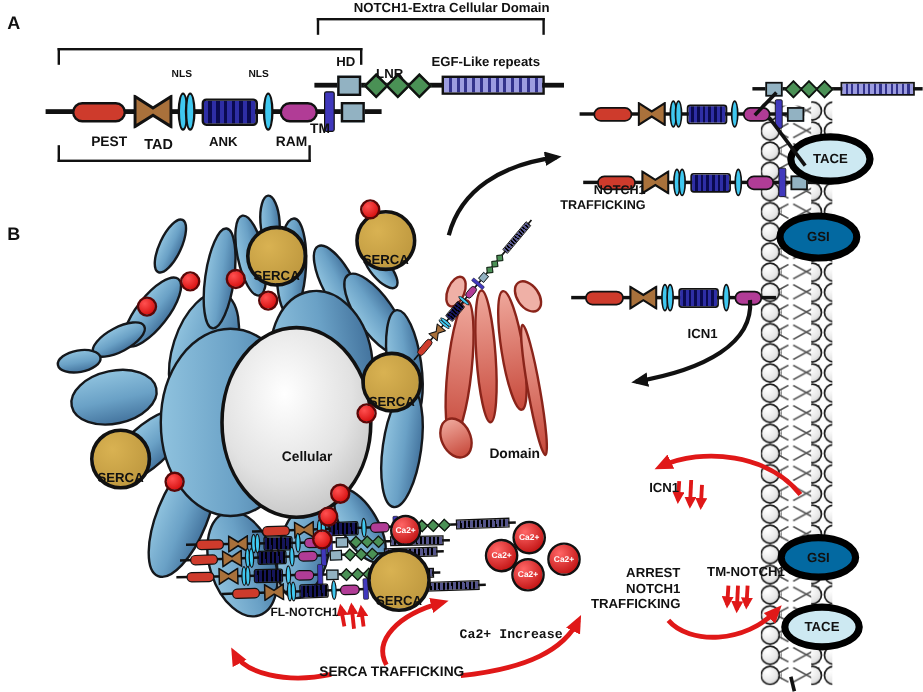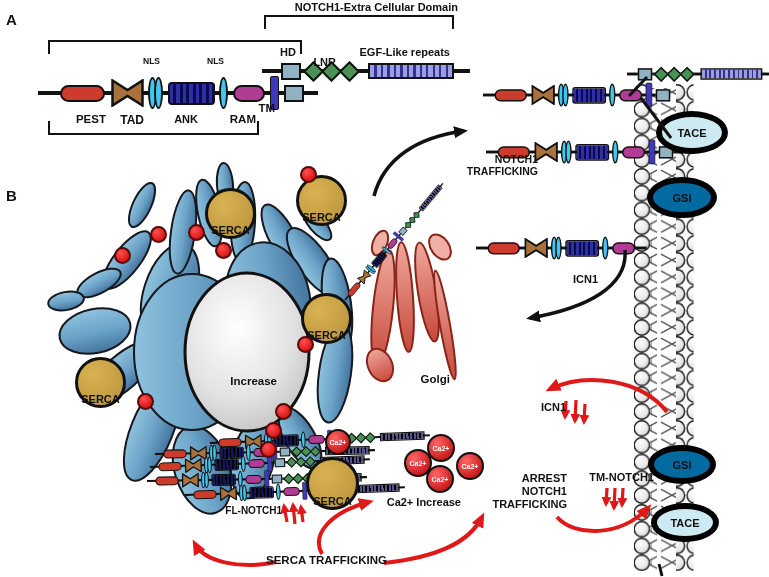--- a/index.html
+++ b/index.html
@@ -493,31 +493,31 @@
       <path d="M585,404 L584,422" marker-end="url(#ars)"></path>
     </g>
     <g stroke="#E01818" stroke-width="3.2" fill="none">
       <path d="M607,488 L606,504" marker-end="url(#ars)"></path>
       <path d="M615,488 L614,508" marker-end="url(#ars)"></path>
       <path d="M623,488 L622,505" marker-end="url(#ars)"></path>
     </g>
   </svg>
 
   <div class="lbl panel-letter abs" style="left:6px;top:188px;">B</div>
-  <div class="lbl" style="left:182px;top:375px;width:95px;font-size:11.5px;">Increase</div>
-  <div class="lbl" style="left:398px;top:373px;width:52px;font-size:11.5px;">Golgi</div>
+  <div class="lbl" style="left:182px;top:375px;width:95px;font-size:11.5px;">Cellular</div>
+  <div class="lbl" style="left:398px;top:373px;width:52px;font-size:11.5px;">Domain</div>
   <div class="lbl" style="left:446px;top:154px;width:92px;font-size:10.5px;">
     <div>NOTCH1</div>
     <div>TRAFFICKING</div>
   </div>
   <div class="lbl" style="left:552px;top:273px;width:46px;font-size:11px;">ICN1</div>
   <div class="lbl" style="left:530px;top:401px;width:36px;font-size:11px;">ICN1</div>
   <div class="lbl" style="left:582px;top:471px;width:72px;font-size:11px;">TM-NOTCH1</div>
   <div class="lbl" style="left:483px;top:472px;width:84px;font-size:11px;line-height:13px;">
     <div>ARREST</div>
     <div>NOTCH1</div>
     <div>TRAFFICKING</div>
   </div>
-  <div class="lbl" style="left:383px;top:496px;width:78px;font-size:11px;">Ca2+ Increase</div>
+  <div class="lbl" style="left:383px;top:524px;width:78px;font-size:11px;font-family:Liberation Mono, monospace;">Ca2+ Increase</div>
   <div class="lbl" style="left:206px;top:505px;width:76px;font-size:10px;">FL-NOTCH1</div>
   <div class="lbl" style="left:266px;top:554px;width:120px;font-size:11.5px;">SERCA TRAFFICKING</div>
 
 </div>
 
 </body></html>

